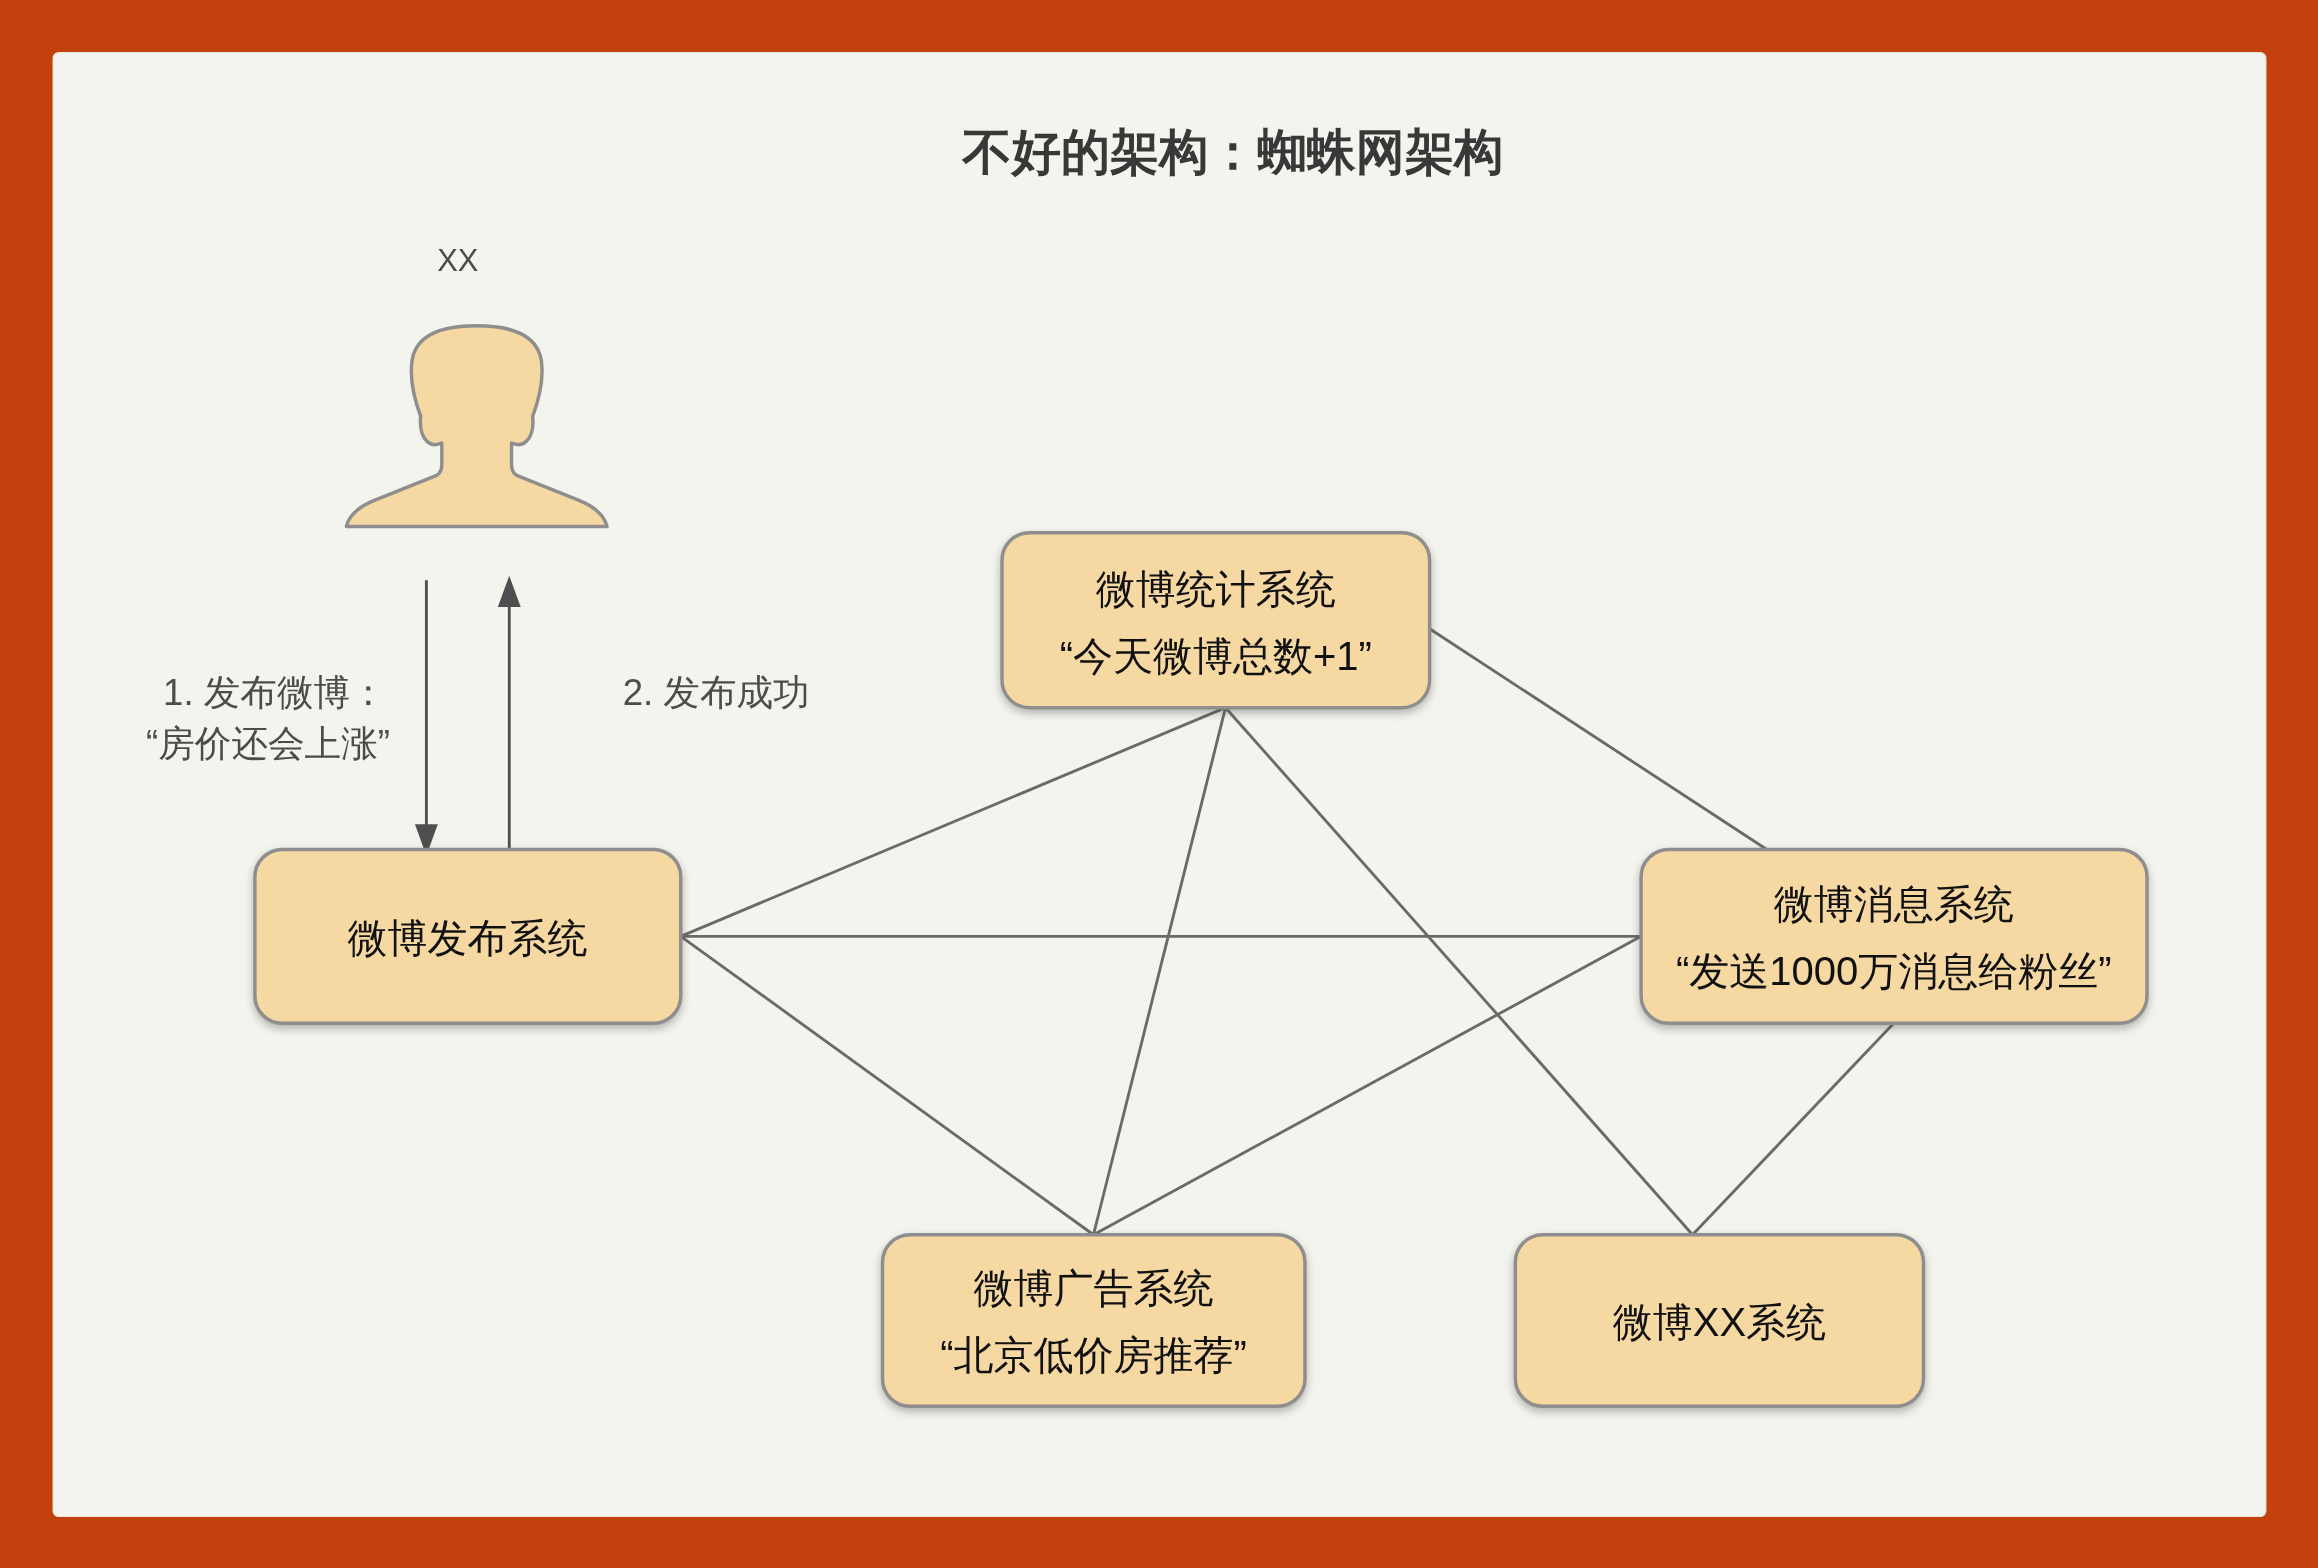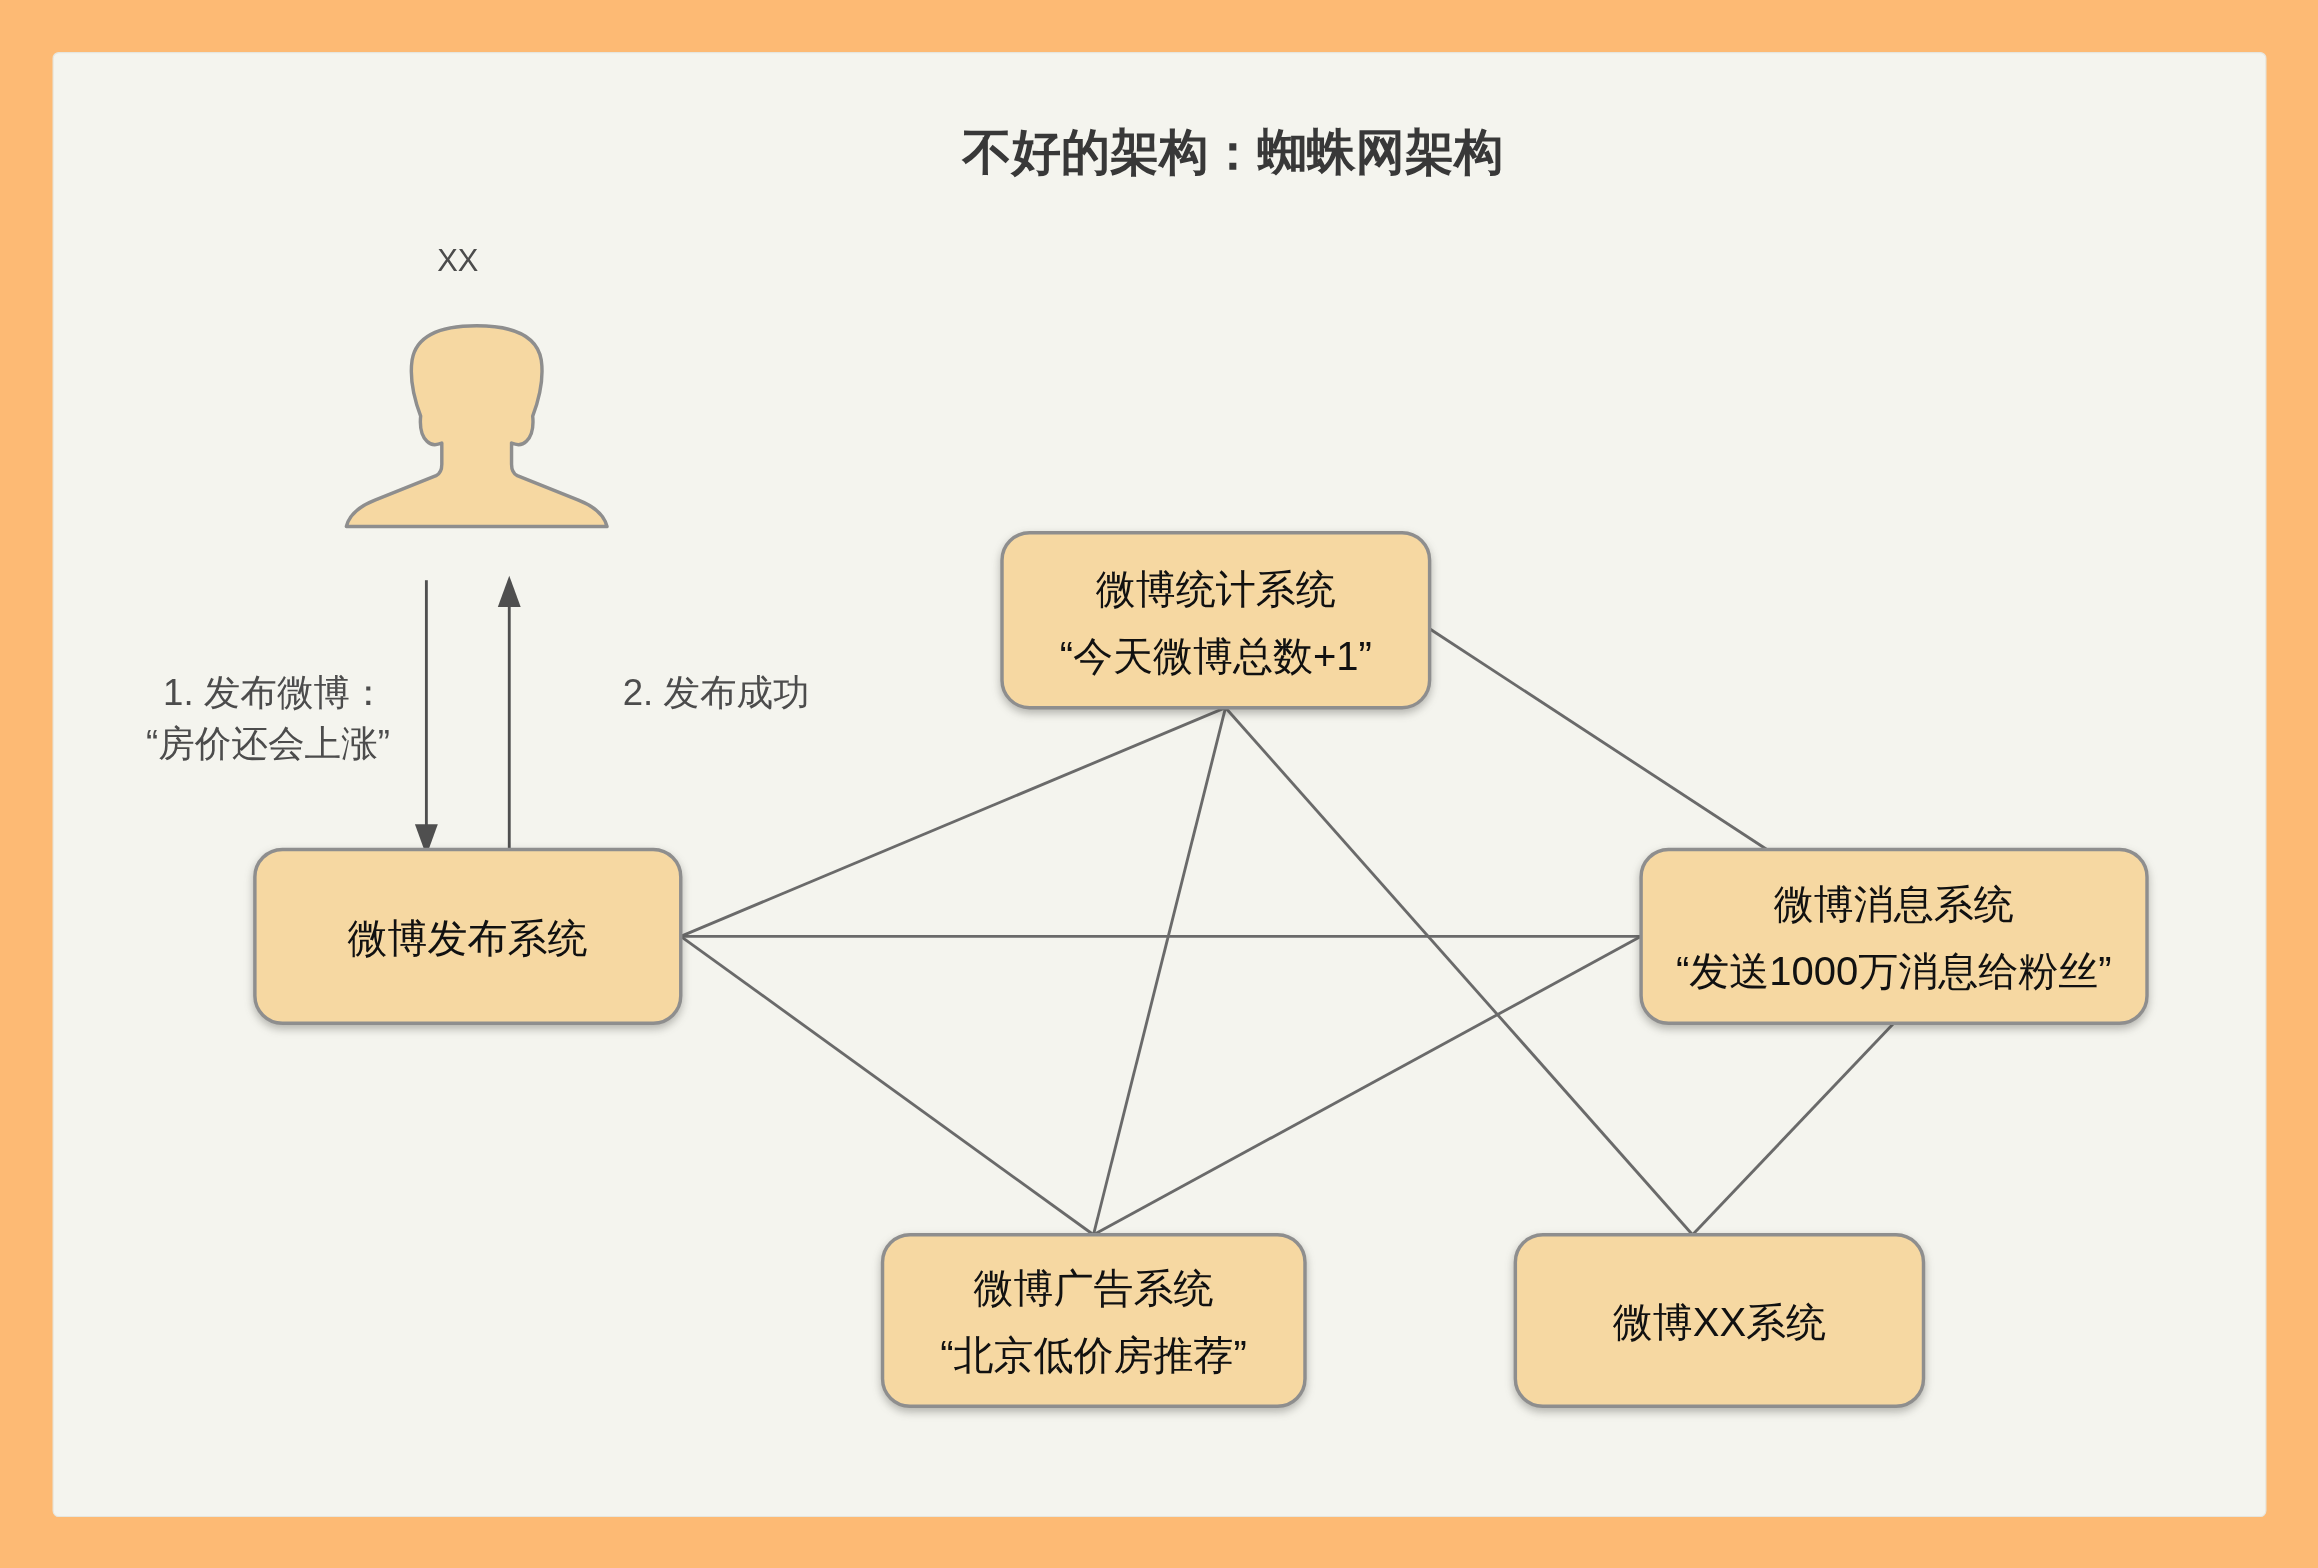--- a/index.html
+++ b/index.html
@@ -7,21 +7,21 @@
     padding: 0;
     background: #ffffff;
     width: 2319px;
     height: 1568px;
     font-family: "Liberation Sans", "DejaVu Sans", sans-serif;
   }
   #stage {
     position: relative;
     width: 2319px;
     height: 1568px;
-    background: #fdba74;
+    background: #c2410c;
   }
   svg { display: block; }
 
   .panel {
     fill: #f4f4ee;
     stroke: #e6e6df;
     stroke-width: 2;
   }
   .edge {
     stroke: #6a6a6a;

